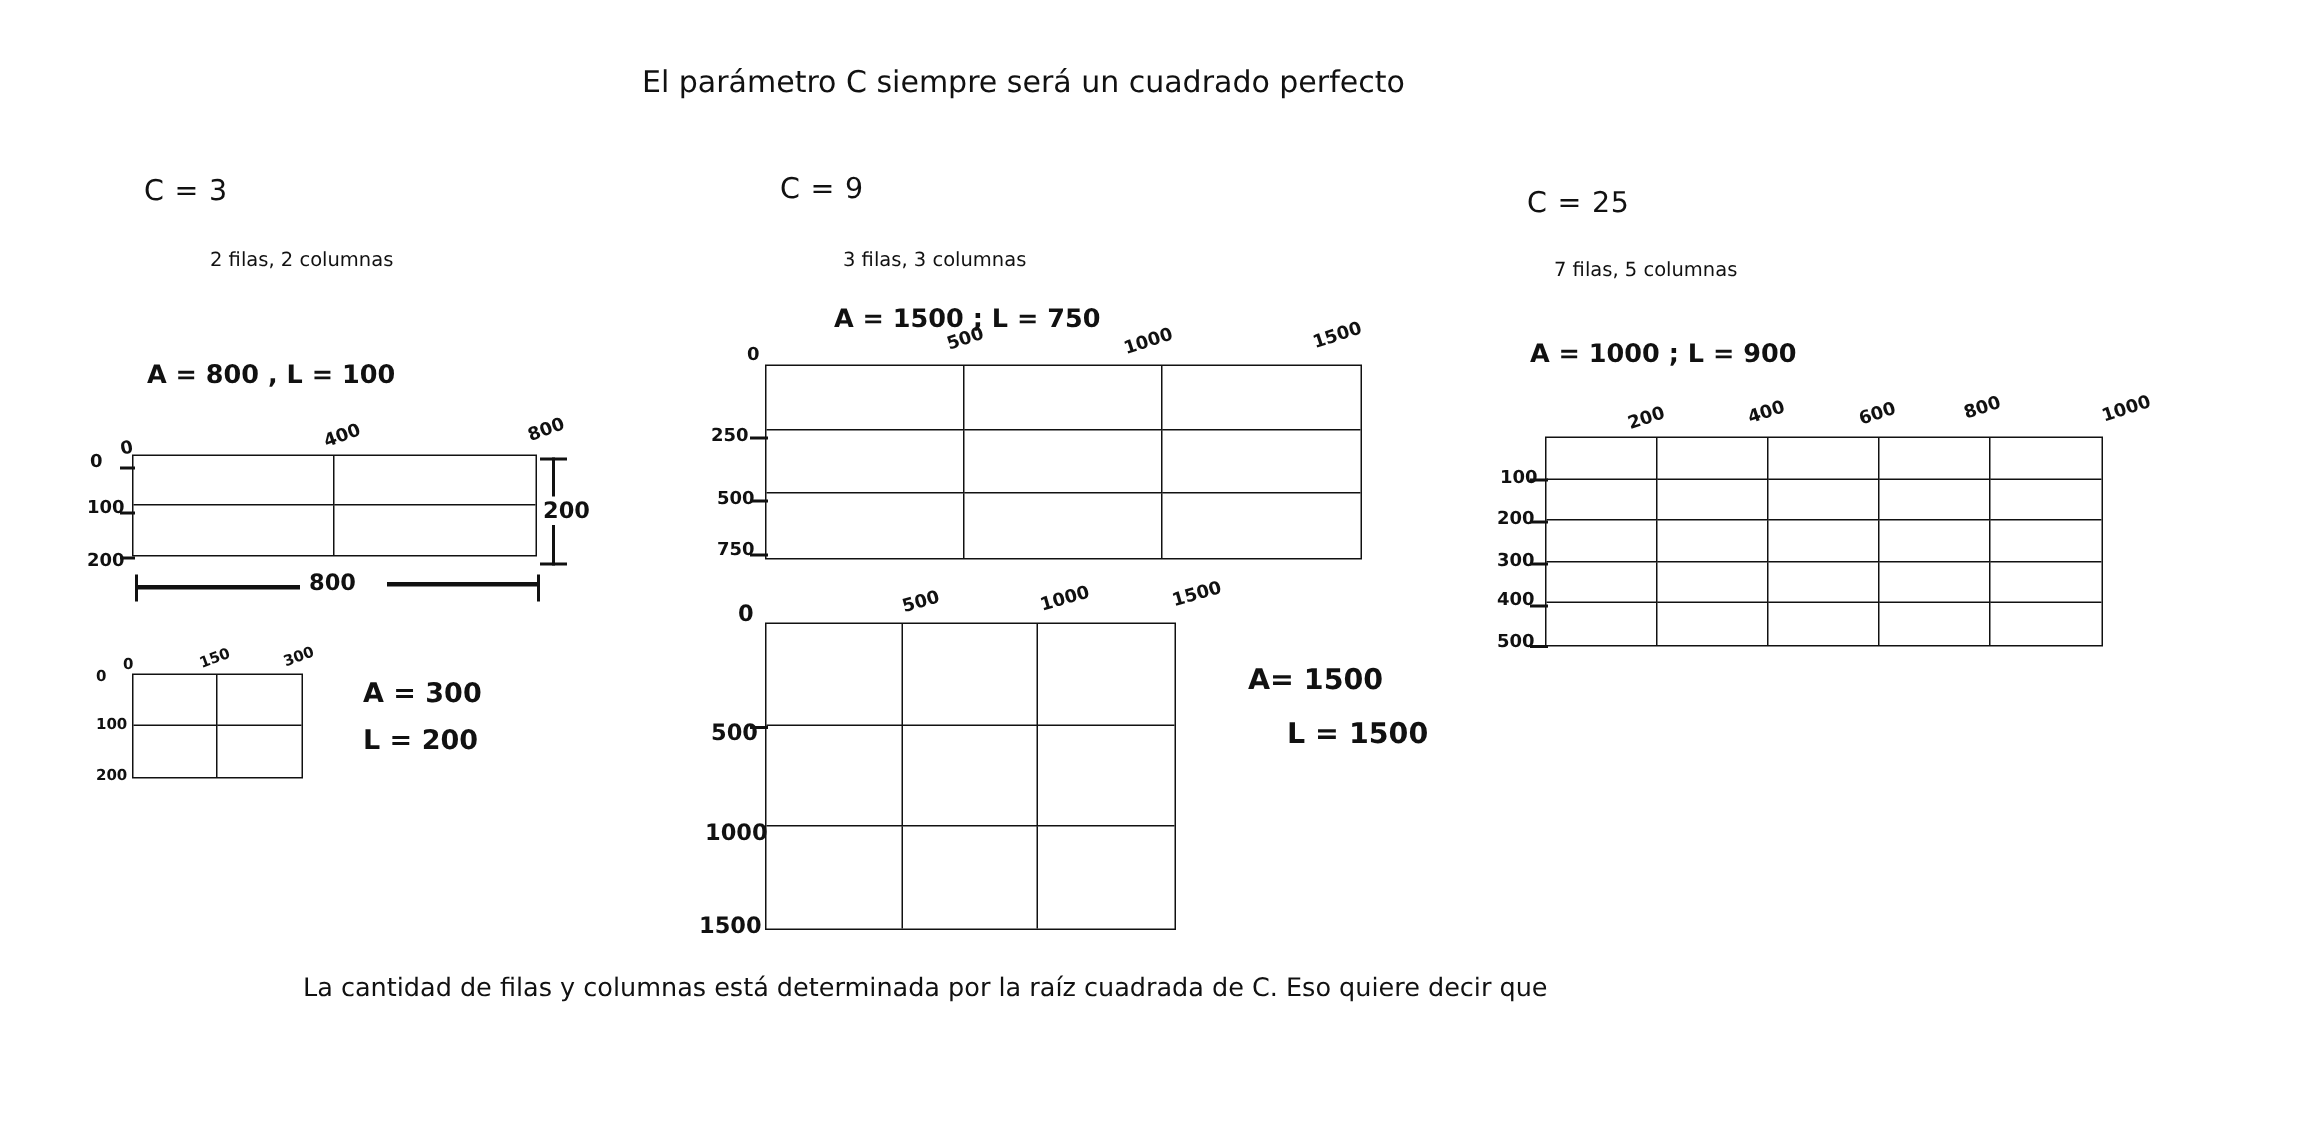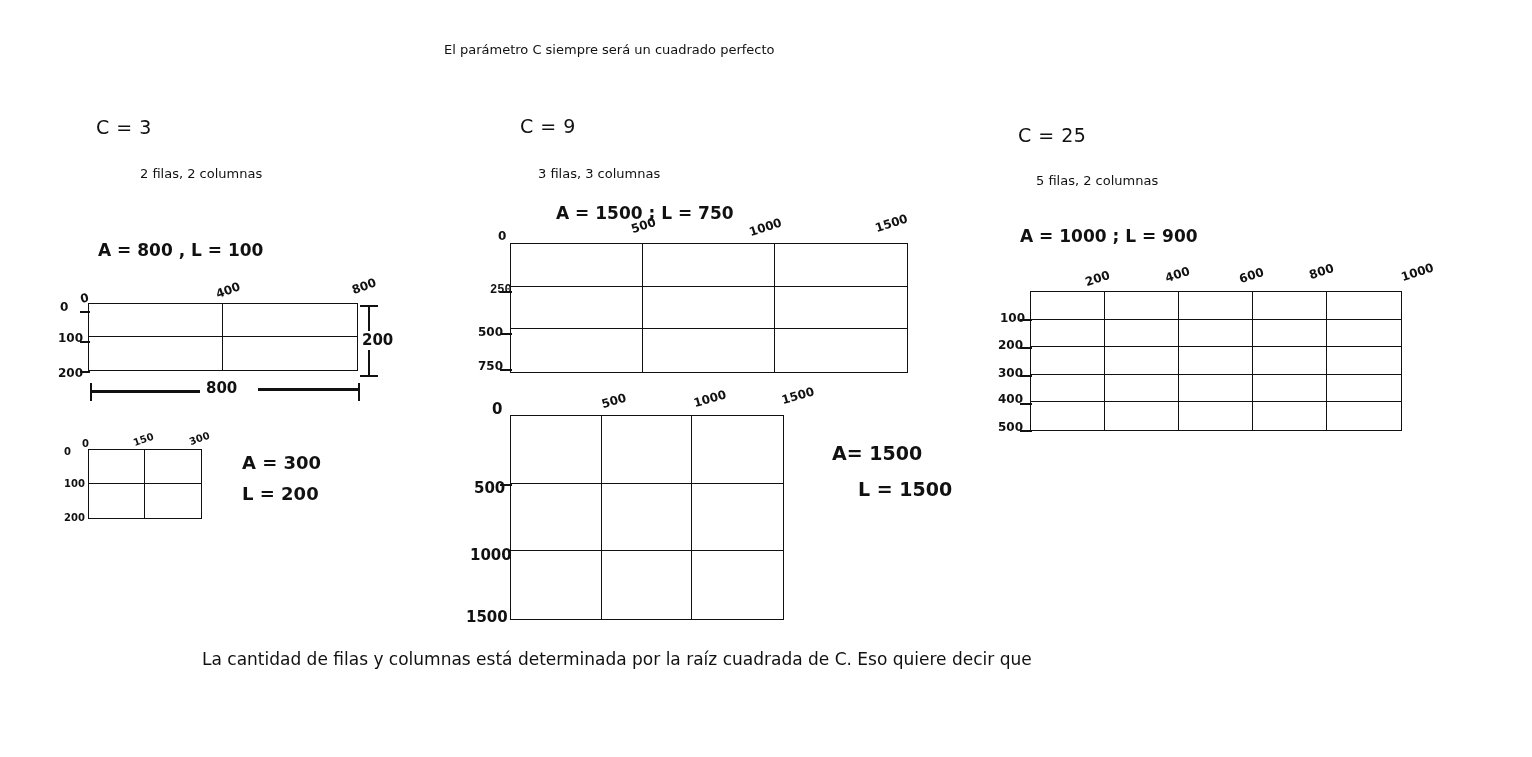--- a/index.html
+++ b/index.html
@@ -19,22 +19,21 @@
   .txt {
     position: absolute;
     white-space: nowrap;
     color: #111;
     line-height: 1.25;
   }
   .hand {
     font-family: "DejaVu Sans", sans-serif;
   }
   .title {
-    font-size: 13px;
-    margin-left: 16px;
+    font-size: 20px;
   }
   .case-label {
     font-size: 19px;
     letter-spacing: 0.5px;
   }
   .case-sub {
     font-size: 13px;
   }
   .dim {
     font-size: 17px;
@@ -126,41 +125,41 @@
   <div class="txt hand tick-sm rot" style="left:136px; top:437px; transform:rotate(-20deg);">150</div>
   <div class="txt hand tick-sm rot" style="left:192px; top:436px; transform:rotate(-20deg);">300</div>
   <div class="txt hand tick-sm" style="left:64px; top:446px;">0</div>
   <div class="txt hand tick-sm" style="left:64px; top:478px;">100</div>
   <div class="txt hand tick-sm" style="left:64px; top:512px;">200</div>
 
   <div class="txt hand dim" style="left:242px; top:452px; font-size:18px;">A = 300</div>
   <div class="txt hand dim" style="left:242px; top:483px; font-size:18px;">L = 200</div>
 
   <div class="txt hand case-label" style="left:520px; top:115px;">C = 9</div>
-  <div class="txt hand case-sub" style="left:538px; top:166px;text-align:right;">3 filas, 3 columnas</div>
+  <div class="txt hand case-sub" style="left:562px; top:166px;text-align:right;">3 filas, 3 columnas</div>
 
   <div class="txt hand dim" style="left:556px; top:203px;">A = 1500 ;  L = 750</div>
 
   <div class="grid" style="left:510px; top:243px; width:398px; height:130px; grid-template-columns:1fr 1fr 1fr; grid-template-rows:1fr 1fr 1fr;">
     <div></div>
     <div></div>
     <div class="lastcol"></div>
     <div></div>
     <div></div>
     <div class="lastcol"></div>
     <div class="lastrow"></div>
     <div class="lastrow"></div>
     <div class="lastcol lastrow"></div>
   </div>
   <div class="txt hand tick" style="left:498px; top:229px;">0</div>
   <div class="txt hand tick rot" style="left:634px; top:222px; transform:rotate(-18deg);">500</div>
   <div class="txt hand tick rot" style="left:752px; top:225px; transform:rotate(-18deg);">1000</div>
   <div class="txt hand tick rot" style="left:878px; top:221px; transform:rotate(-18deg);">1500</div>
 
-  <div class="txt hand tick" style="left:490px; top:283px;font-family:Liberation Mono, monospace;">250</div>
+  <div class="txt hand tick" style="left:474px; top:283px;">250</div>
   <div class="txt hand tick" style="left:478px; top:325px;">500</div>
   <div class="txt hand tick" style="left:478px; top:359px;">750</div>
 
   <div class="rule" style="left:500px; top:291px; width:12px; height:2px;"></div>
   <div class="rule" style="left:500px; top:333px; width:12px; height:2px;"></div>
   <div class="rule" style="left:500px; top:369px; width:12px; height:2px;"></div>
 
   <div class="grid" style="left:510px; top:415px; width:274px; height:205px; grid-template-columns:1fr 1fr 1fr; grid-template-rows:1fr 1fr 1fr;">
     <div></div>
     <div></div>
@@ -180,21 +179,21 @@
   <div class="txt hand tick" style="left:474px; top:479px; font-size:15px;">500</div>
   <div class="txt hand tick" style="left:470px; top:546px; font-size:15px;">1000</div>
   <div class="txt hand tick" style="left:466px; top:608px; font-size:15px;">1500</div>
 
   <div class="rule" style="left:500px; top:484px; width:12px; height:2px;"></div>
 
   <div class="txt hand dim" style="left:832px; top:442px; font-size:19px;">A= 1500</div>
   <div class="txt hand dim" style="left:832px; top:478px; font-size:19px;margin-left:26px;">L = 1500</div>
 
   <div class="txt hand case-label" style="left:1018px; top:124px;">C = 25</div>
-  <div class="txt hand case-sub" style="left:1036px; top:173px;">5 filas, 2 columnas</div>
+  <div class="txt hand case-sub" style="left:1036px; top:173px;">7 filas, 5 columnas</div>
 
   <div class="txt hand dim" style="left:1020px; top:226px;">A = 1000 ;  L = 900</div>
 
   <div class="grid" style="left:1030px; top:291px; width:372px; height:140px; grid-template-columns:repeat(5,1fr); grid-template-rows:repeat(5,1fr);">
     <div></div>
       <div></div>
       <div></div>
       <div></div>
       <div class="lastcol"></div>
     <div></div>

